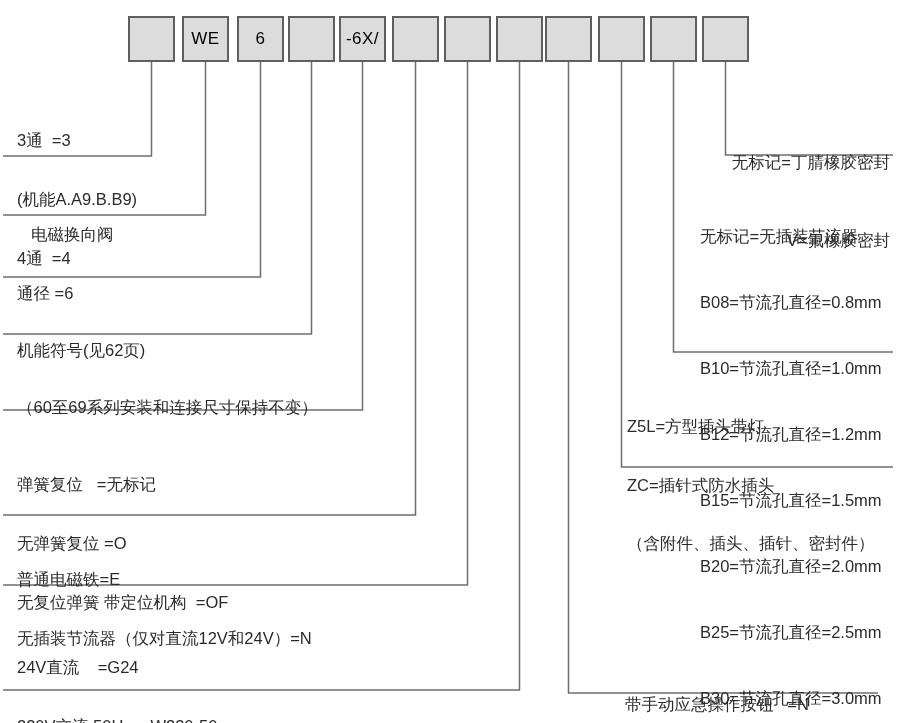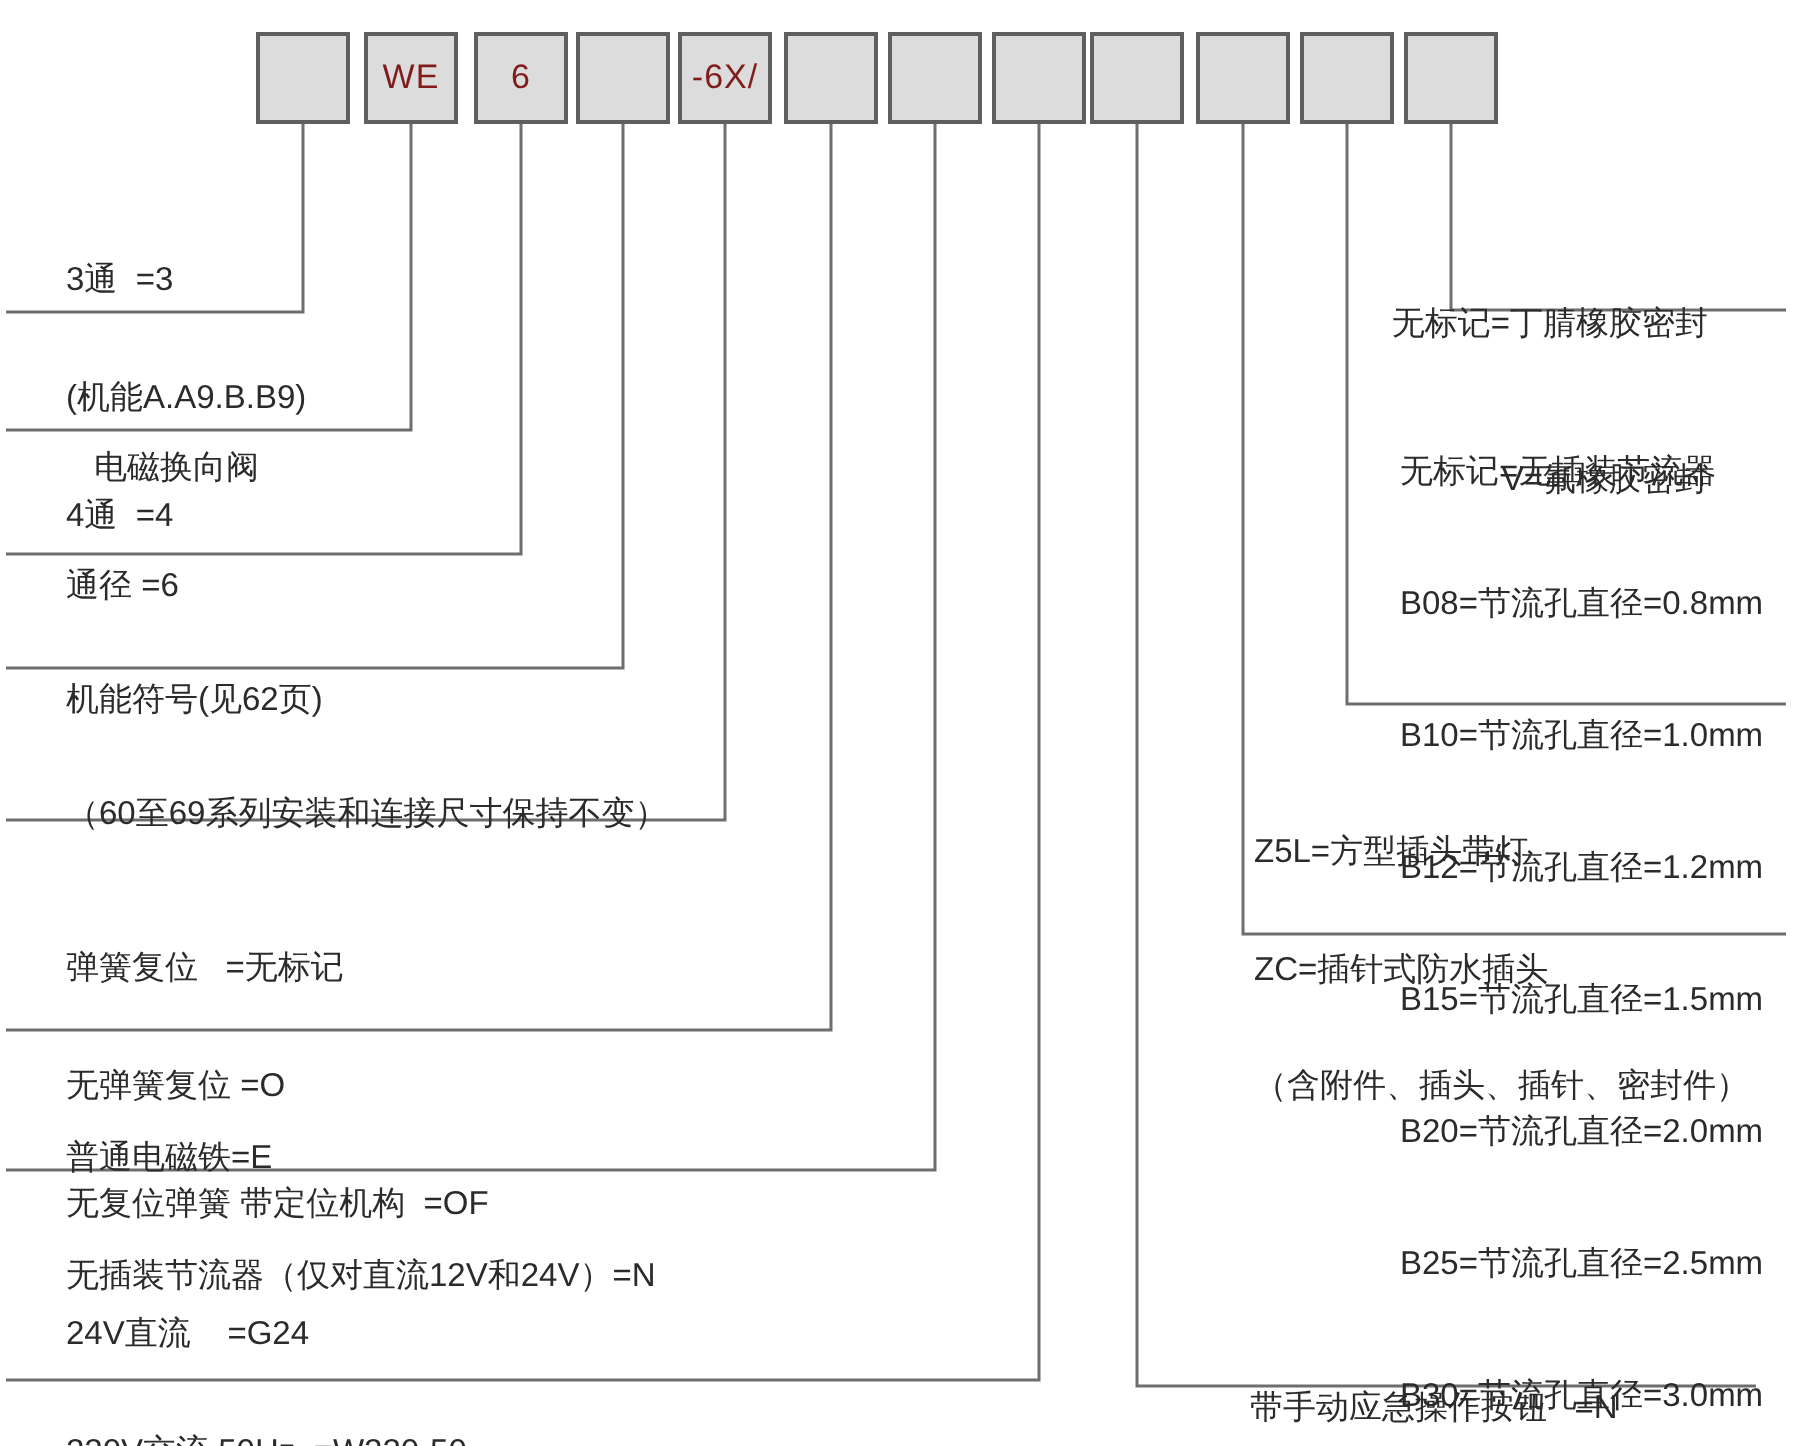--- a/index.html
+++ b/index.html
@@ -34,32 +34,32 @@
     position: absolute;
     top: 16px;
     width: 47px;
     height: 46px;
     background: var(--box-fill);
     border: 2px solid var(--box-border);
     display: flex;
     align-items: center;
     justify-content: center;
     font-size: 17px;
-    color: #7f1d1d;
+    color: #000000;
     letter-spacing: 0.5px;
   }
   .anno {
     position: absolute;
     white-space: pre;
     font-size: 16.5px;
   }
   .anno .ln {
     white-space: pre;
   }
-  .anno-left .ln { line-height: 21px; margin-left: 16px; }
+  .anno-left .ln { line-height: 21px; }
   .anno-right-align { text-align: right; }
 </style>
 </head>
 <body>
 
 <div class="canvas">
 
   <svg class="connectors" viewBox="0 0 900 723" xmlns="http://www.w3.org/2000/svg">
     <polyline points="3,156 151.5,156 151.5,62"></polyline>
     <polyline points="3,215 205.5,215 205.5,62"></polyline>
@@ -120,21 +120,21 @@
     <div class="ln">普通电磁铁=E</div>
     <div class="ln">无插装节流器（仅对直流12V和24V）=N</div>
   </div>
 
   <div class="anno anno-left" style="left:17px; top:619px">
     <div class="ln">24V直流    =G24</div>
     <div class="ln">220V交流.50Hz  =W220-50</div>
     
   </div>
 
-  <div class="anno anno-right-align" style="left:614px; top:97px; width:240px; line-height:26px">
+  <div class="anno anno-right-align" style="left:650px; top:97px; width:240px; line-height:26px">
     <div class="ln">无标记=丁腈橡胶密封</div>
     <div class="ln">V=氟橡胶密封</div>
   </div>
 
   <div class="anno" style="left:700px; top:181px; line-height:22px">
     <div class="ln">无标记=无插装节流器</div>
     <div class="ln">B08=节流孔直径=0.8mm</div>
     <div class="ln">B10=节流孔直径=1.0mm</div>
     <div class="ln">B12=节流孔直径=1.2mm</div>
     <div class="ln">B15=节流孔直径=1.5mm</div>

